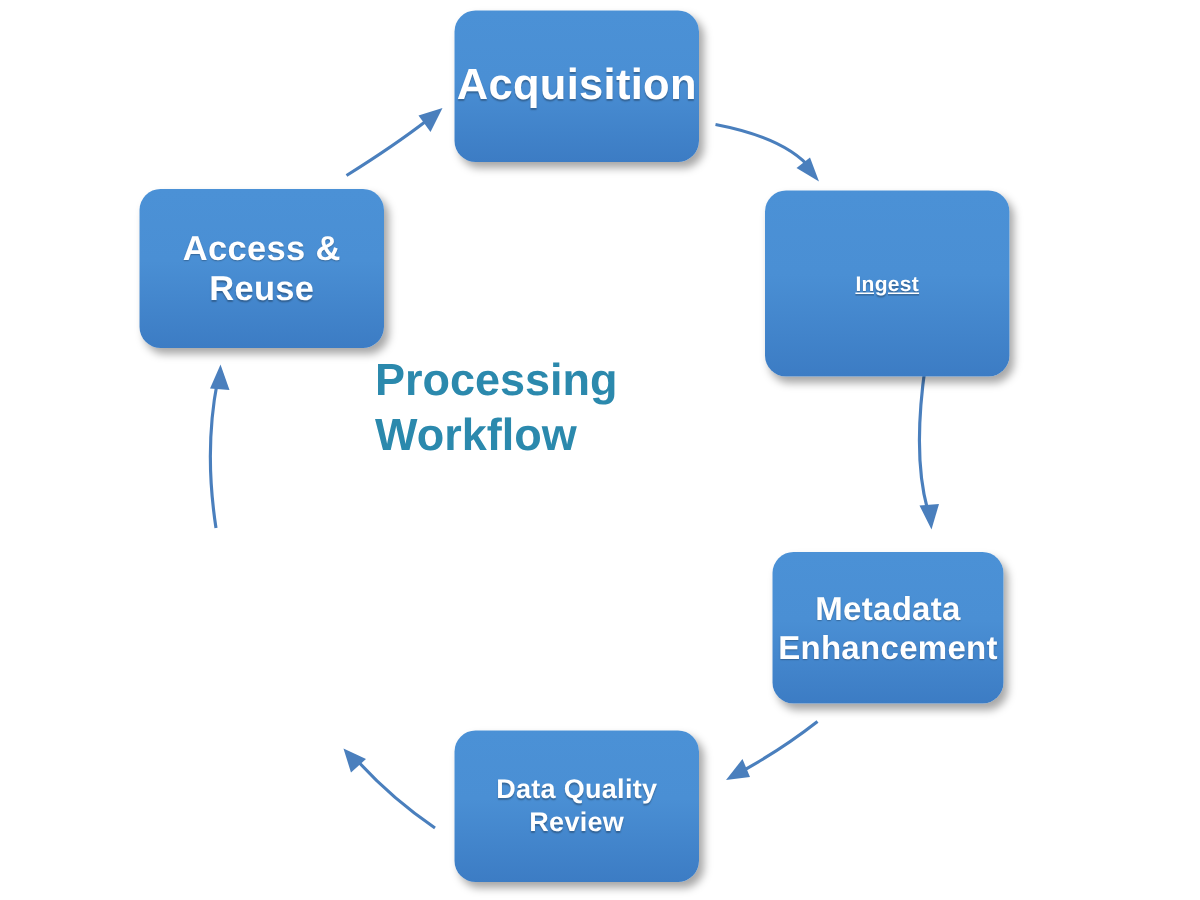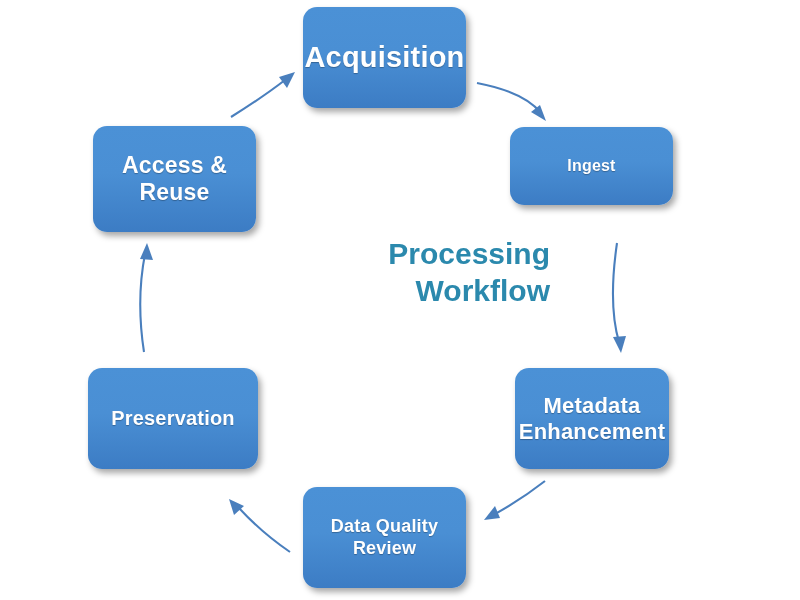--- a/index.html
+++ b/index.html
@@ -43,22 +43,23 @@
     padding: 0 8px;
     white-space: pre-line;
   }
 
   
   #node-acquisition {
     left: 303px;  top: 7px;   width: 163px; height: 101px;
     font-size: 29px;
   }
   #node-ingest {
-    left: 510px;  top: 127px; width: 163px; height: 78px;
-    font-size: 16px;
+    left: 510px;  top: 127px; width: 163px; height: 124px;
+    font-size: 14px;
+    text-decoration: underline;
   }
   #node-metadata {
     left: 515px;  top: 368px; width: 154px; height: 101px;
     font-size: 22px;
   }
   #node-dataquality {
     left: 303px;  top: 487px; width: 163px; height: 101px;
     font-size: 18px;
   }
   #node-preservation {
@@ -69,21 +70,21 @@
     left: 93px;   top: 126px; width: 163px; height: 106px;
     font-size: 23px;
   }
 
   
   #center-caption {
     position: absolute;
     left: 250px;
     top: 236px;
     width: 300px;
-    text-align: right;
+    text-align: left;
     color: #2b89ad;
     font-weight: bold;
     font-size: 30px;
     line-height: 1.22;
     white-space: pre-line;
     user-select: none;
   }
 
   
   #arrows {
@@ -154,23 +155,20 @@
   <div class="node" id="node-metadata">
     <span class="node-label">Metadata
 Enhancement</span>
   </div>
 
   <div class="node" id="node-dataquality">
     <span class="node-label">Data Quality
 Review</span>
   </div>
 
-  <div class="node" id="node-preservation">
-    <span class="node-label">Preservation</span>
-  </div>
 
   <div class="node" id="node-access">
     <span class="node-label">Access &amp;
 Reuse</span>
   </div>
 
   <div id="center-caption">Processing
 Workflow</div>
 
 </div>

